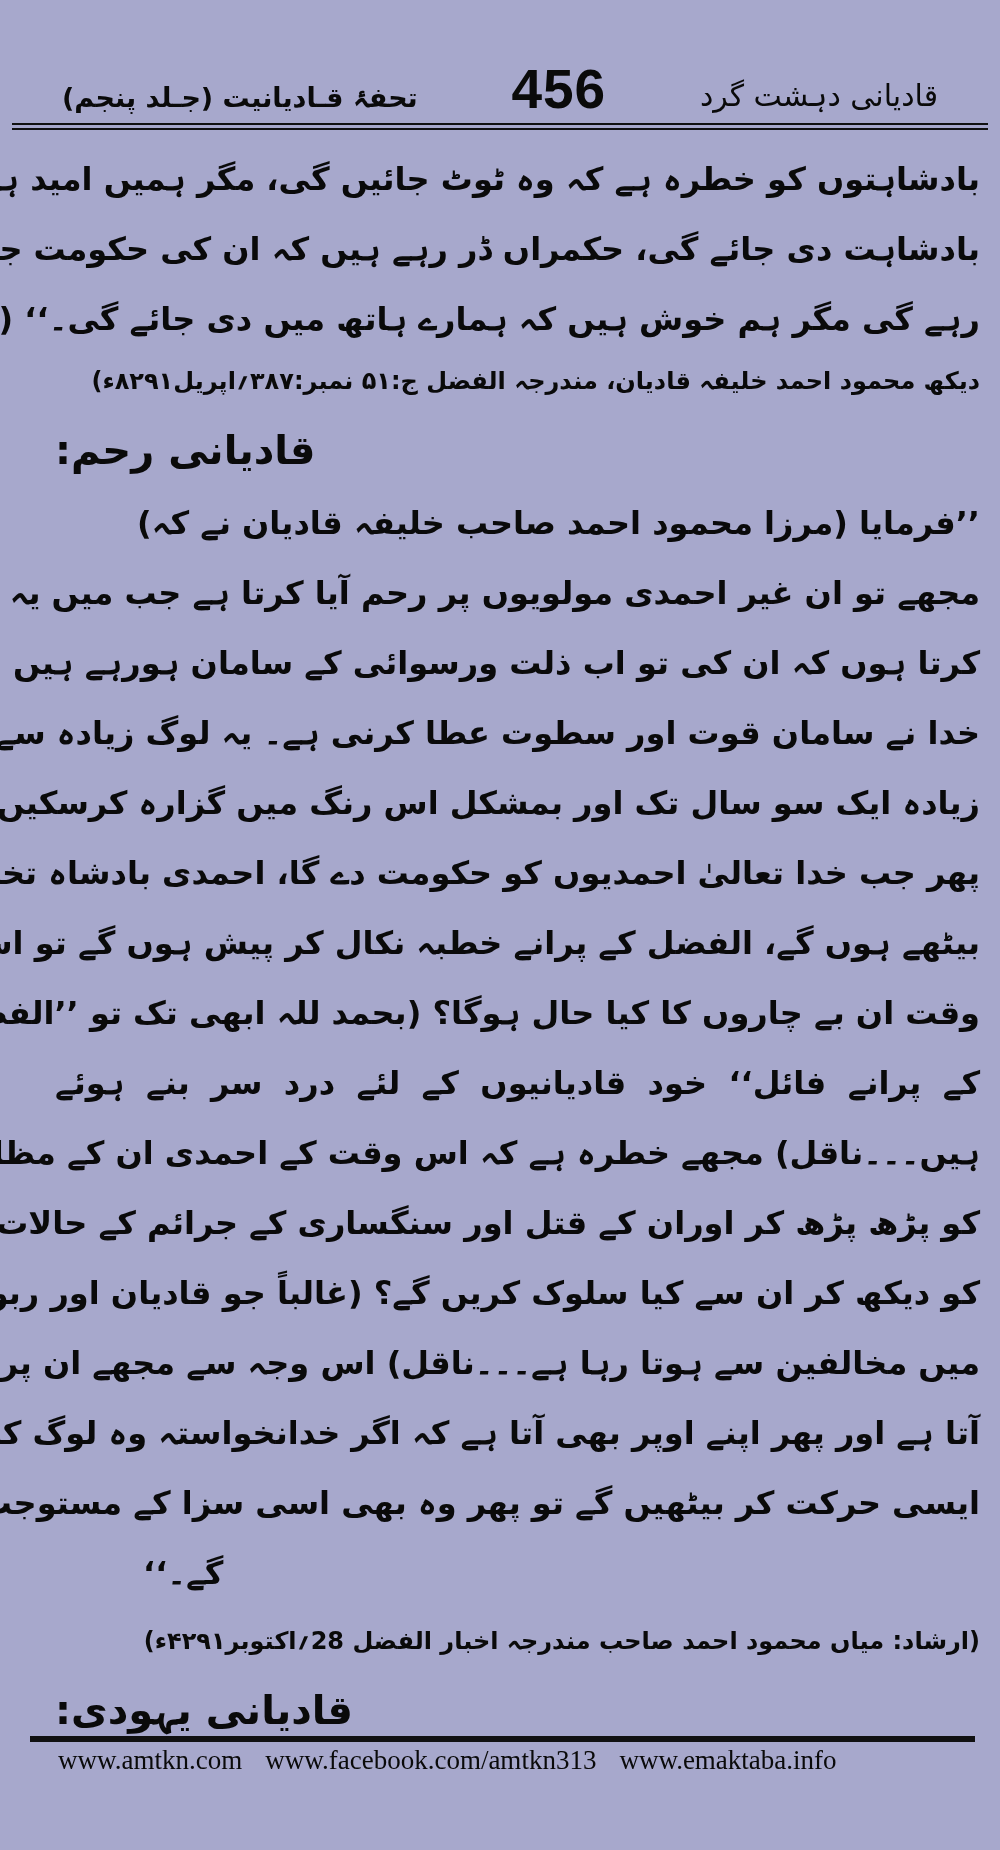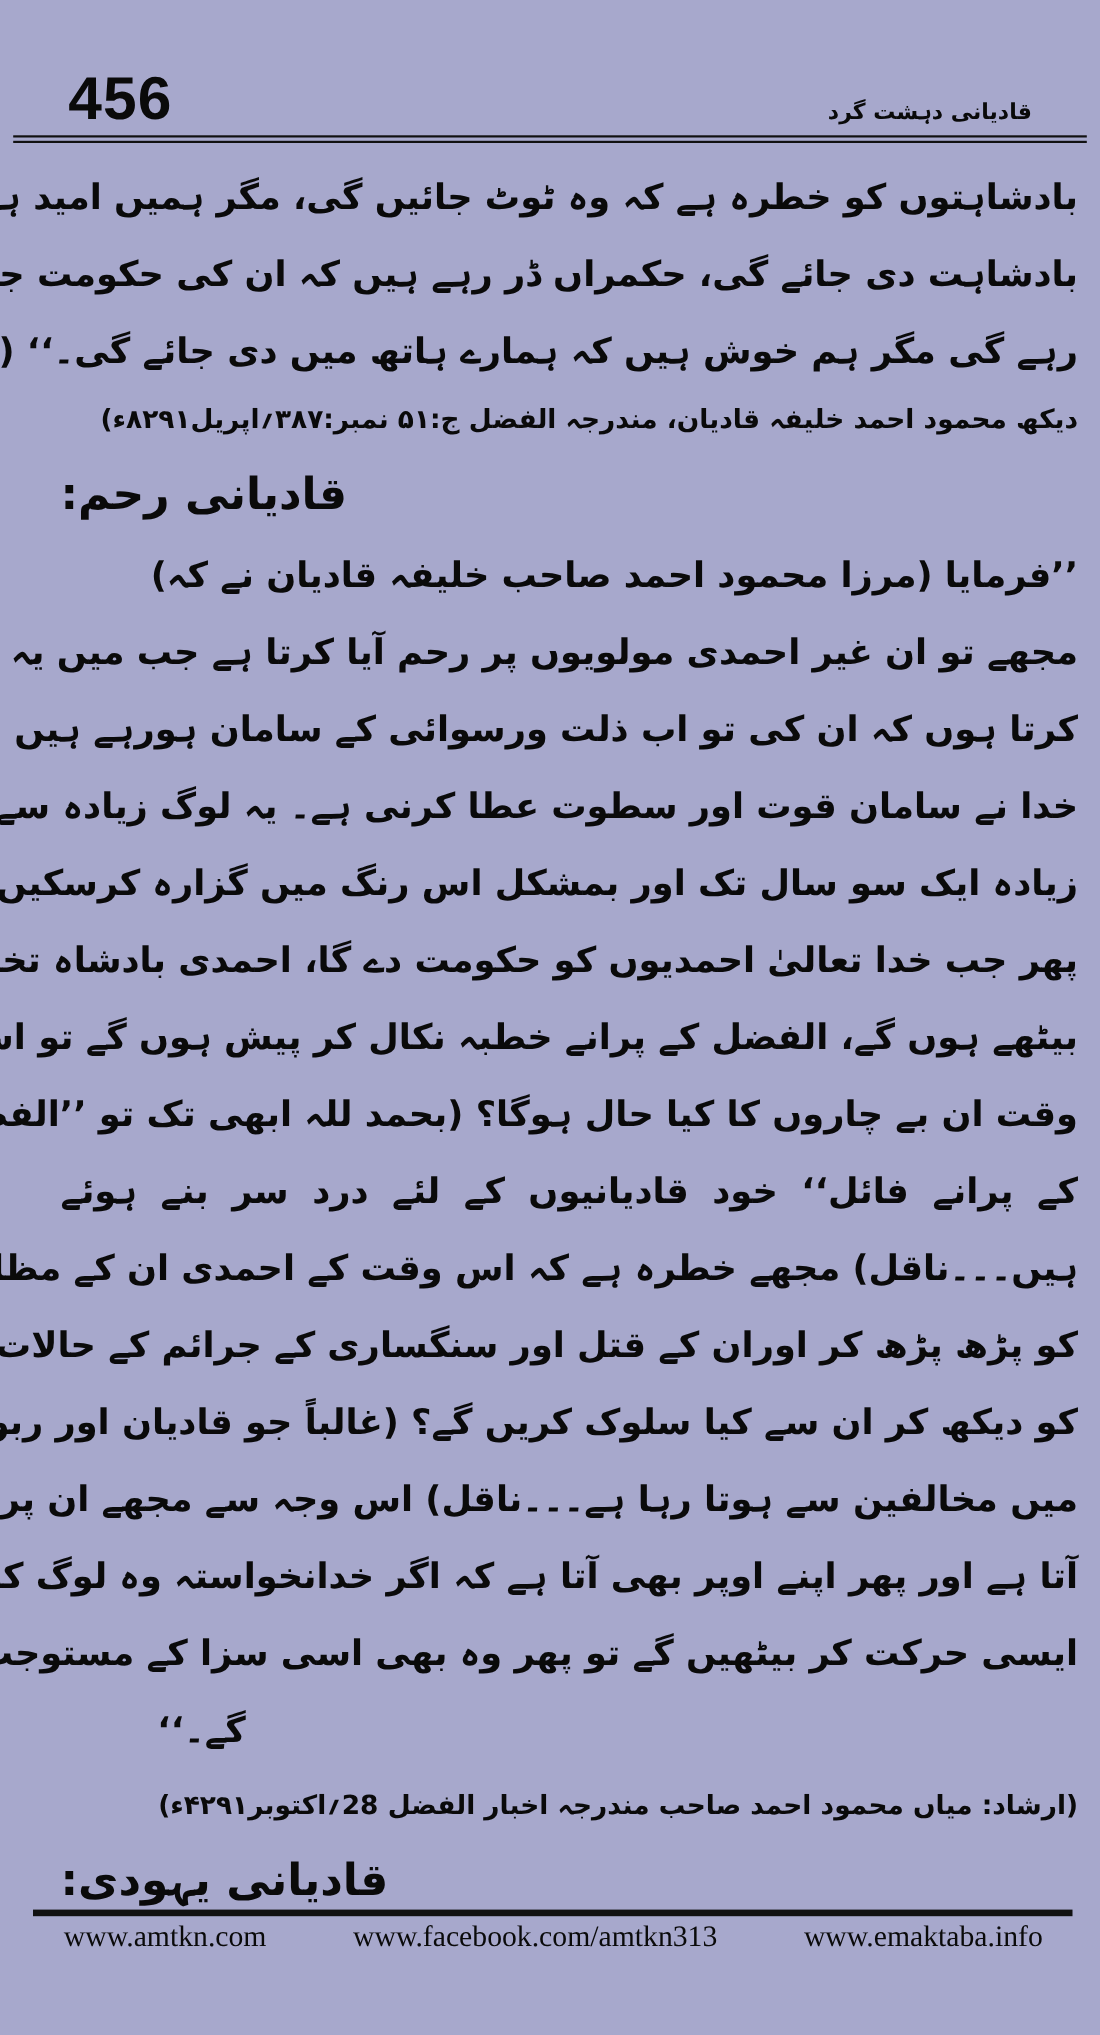--- a/index.html
+++ b/index.html
@@ -6,52 +6,53 @@
   body{width:1000px;height:1850px;background:#a7a8cc;}
   .page{position:relative;width:1000px;height:1850px;background:#a7a8cc;overflow:hidden;
         font-family:"DejaVu Sans",sans-serif;color:#0a0a0a;}
 
   
   .header{display:flex;align-items:flex-end;justify-content:space-between;
           padding:58px 62px 0 62px;direction:rtl;}
   .book-title{font-size:27px;font-weight:700;white-space:nowrap;}
   .page-number{font-family:"Liberation Sans",sans-serif;font-size:55px;font-weight:700;
                letter-spacing:1px;line-height:1;transform:translateY(4px);}
-  .section-name{font-size:20px;font-weight:700;white-space:nowrap;}
+  .section-name{font-size:30px;font-weight:400;white-space:nowrap;}
   .double-rule{margin:10px 12px 0 12px;height:3px;
                border-top:2px solid #111;border-bottom:2px solid #111;}
 
   
   .content{direction:rtl;padding:14px 20px 0 55px;}
   .bline{font-size:32px;font-weight:700;line-height:70px;white-space:nowrap;
          text-align:justify;text-align-last:justify;}
   .citation{font-size:24px;font-weight:700;line-height:54px;text-align:left;white-space:nowrap;}
   .citation-1{margin-left:330px;}
   .citation-2{margin-left:320px;margin-top:6px;}
   .heading{font-size:40px;font-weight:800;line-height:76px;text-align:left;margin:4px 0 0 0;}
   .intro-line{font-size:32px;font-weight:700;line-height:70px;text-align:center;
               padding-left:120px;white-space:nowrap;}
   .quote-end{font-size:32px;font-weight:700;line-height:70px;text-align:left;
              margin-left:88px;white-space:nowrap;}
 
   
   .footer{position:absolute;left:0;top:1736px;width:1000px;}
   .footer-rule{margin:0 25px 0 30px;height:0;border-top:6px solid #111;}
-  .footer-urls{direction:ltr;display:flex;justify-content:space-between;
-               padding:3px 52px 0 58px;
-               font-family:"Liberation Serif",serif;font-size:27px;color:#0a0a0a;}
+  .footer-urls{direction:ltr;display:flex;justify-content:flex-start;
+               padding:3px 71px 0 58px;
+               font-family:"Liberation Serif",serif;font-size:27px;color:#0a0a0a;gap:23px;}
 </style>
 </head>
 <body>
 
 <div class="page">
 
   <div class="header">
     <span class="section-name">قادیانی دہشت گرد</span>
     <span class="page-number">456</span>
+    <span class="book-title">تحفۂ قـادیانیت (جـلد پنجم)</span>
   </div>
   <div class="double-rule"></div>
 
   <div class="content">
 
     <div class="bline">بادشاہتوں کو خطرہ ہے کہ وہ ٹوٹ جائیں گی، مگر ہمیں امید ہے کہ</div>
     <div class="bline">بادشاہت دی جائے گی، حکمراں ڈر رہے ہیں کہ ان کی حکومت جاتی</div>
     <div class="bline">رہے گی مگر ہم خوش ہیں کہ ہمارے ہاتھ میں دی جائے گی۔‘‘ (خطبہ</div>
     <div class="citation citation-1">دیکھ محمود احمد خلیفہ قادیان، مندرجہ الفضل ج:۵۱ نمبر:۳۸۷؍اپریل۸۲۹۱ء)</div>
 

